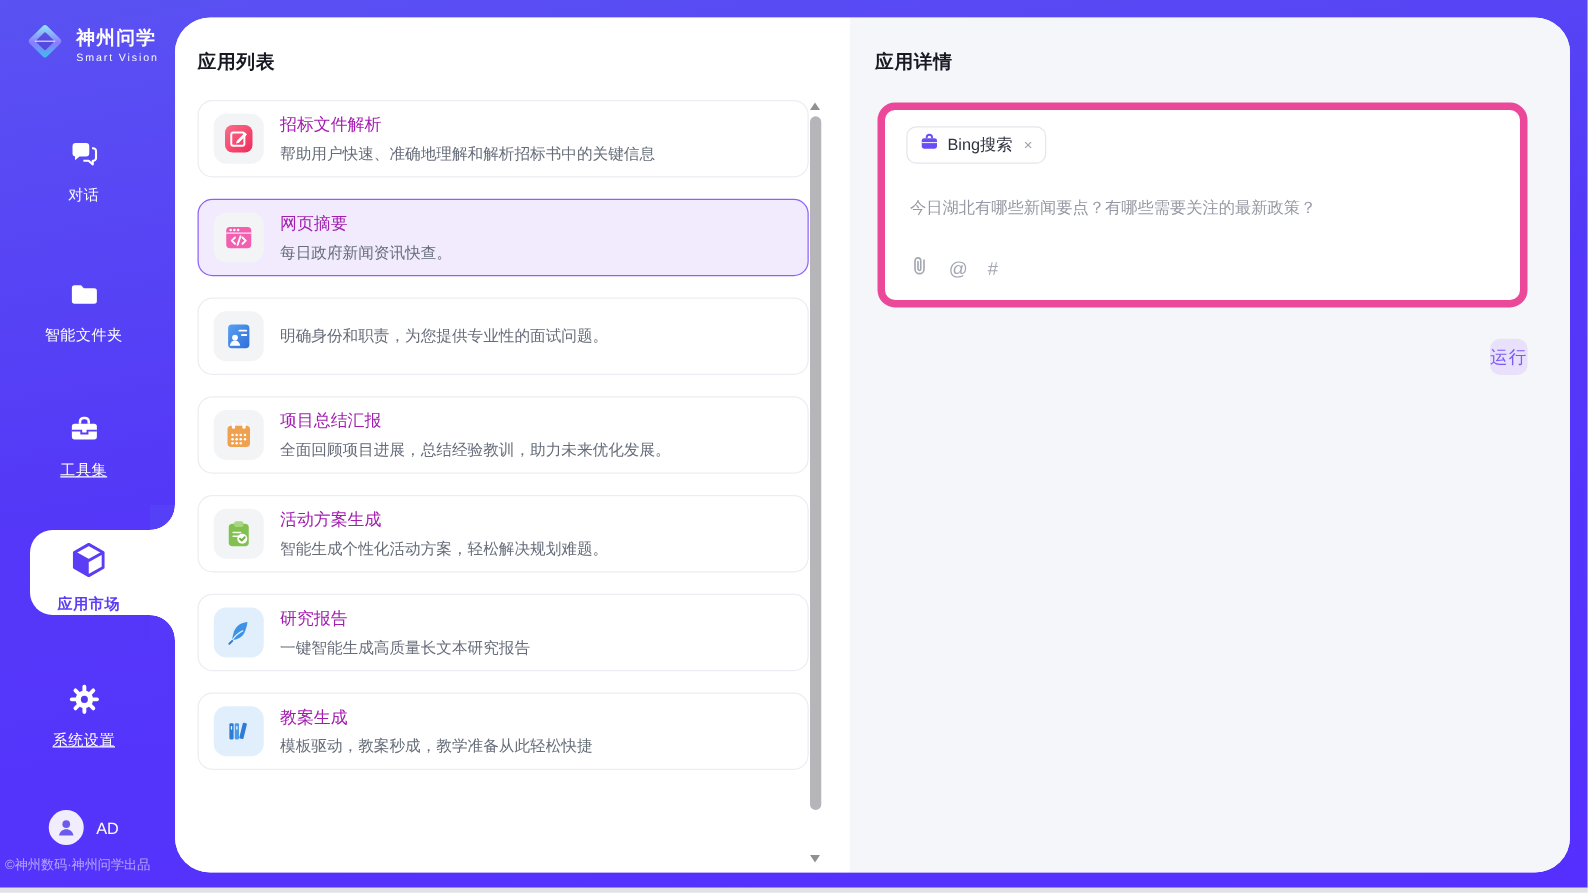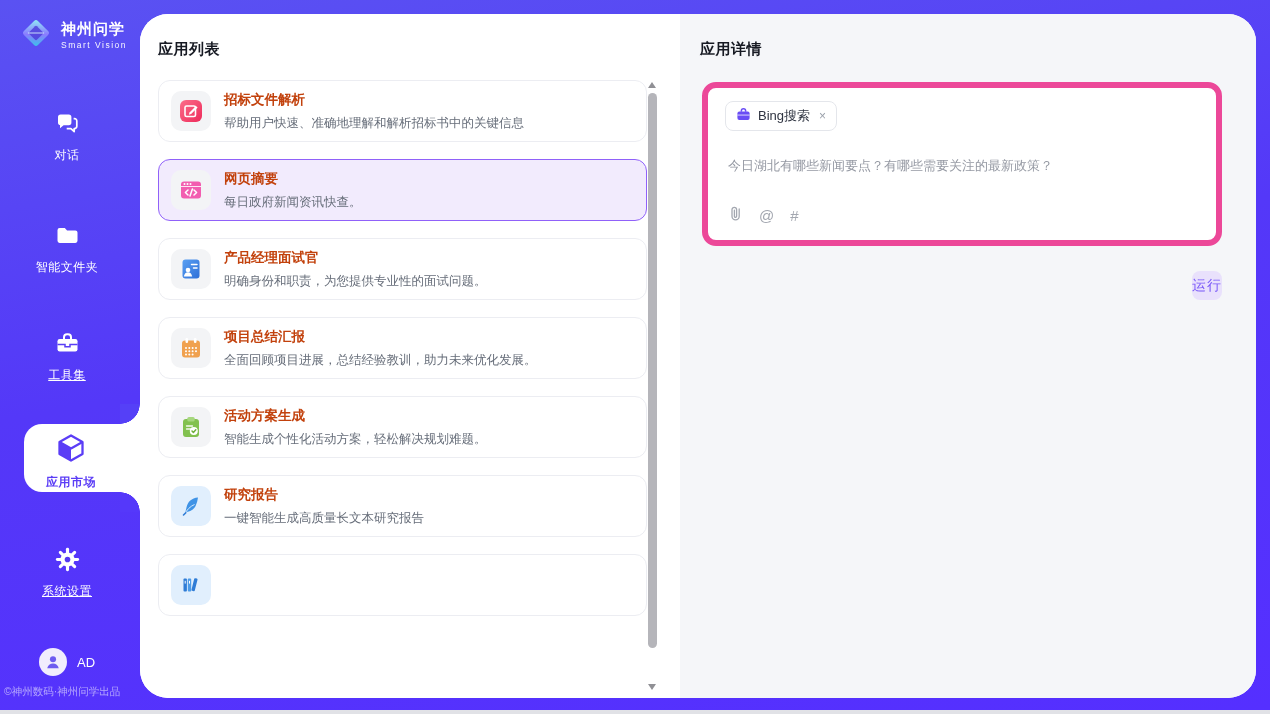--- a/index.html
+++ b/index.html
@@ -34,21 +34,21 @@
   .copyright { position:absolute; left:4px; top:685px; width:136px; font-size:10.5px; color:rgba(255,255,255,.55); white-space:nowrap; }
   
   .cards { position:absolute; left:18px; top:66px; width:489px; }
   .card { height:62px; border:1px solid #ecedf2; border-radius:12px; background:#fff;
     margin-bottom:17px; display:flex; align-items:center; gap:13px; padding:0 12px; cursor:pointer; }
   .card.selected { background:#f2ebfd; border:1.5px solid #9061f9; }
   .icon-box { width:40px; height:40px; border-radius:10px; background:#f3f4f6; flex:0 0 auto;
     display:flex; align-items:center; justify-content:center; }
   .icon-box.blue { background:#e1effd; }
   .card-txt { display:flex; flex-direction:column; gap:6px; }
-  .card-title { font-size:13.5px; font-weight:700; color:#c2410c; }
+  .card-title { font-size:13.5px; font-weight:400; color:#a21caf; }
   .card-desc { font-size:12.5px; color:#666d79; }
   
   .sb { position:absolute; right:23px; top:66px; width:9px; height:612px; }
   .sb-arrow { position:absolute; left:0; width:0; height:0; border-left:4.5px solid transparent; border-right:4.5px solid transparent; }
   .sb-arrow.up { top:2px; border-bottom:6px solid #909095; }
   .sb-arrow.down { bottom:2px; border-top:6px solid #909095; }
   .sb-thumb { position:absolute; left:0; top:13px; width:9px; height:555px; background:#b5b5ba; border-radius:5px; }
   
   .prompt-card { position:absolute; left:22px; top:68px; width:520px; height:164px;
     background:#fff; border:6px solid #ec4899; border-radius:14px; }
@@ -221,21 +221,20 @@
                     <stop offset="1" stop-color="#2e6fd8"></stop>
                   </linearGradient>
                 </defs>
               <rect x="3.5" y="2.5" width="17" height="19" rx="3" fill="url(#blu)"></rect>
               <path d="M12.5 7.5h5.5M14.5 11h3.5" stroke="#fff" stroke-width="1.5" stroke-linecap="round"></path>
               <circle cx="9" cy="13" r="2.3" fill="#fff"></circle>
               <path d="M4.8 19.5c.5-2.7 2.2-4.2 4.2-4.2s3.7 1.5 4.2 4.2z" fill="#fff"></path>
             </svg>
           </span>
           <span class="card-txt">
-            <span class="card-title">产品经理面试官</span>
             <span class="card-desc">明确身份和职责，为您提供专业性的面试问题。</span>
           </span>
         </div>
 
         <div class="card">
           <span class="icon-box">
             <svg width="24" height="24" viewBox="0 0 24 24">
               <rect x="3" y="4.5" width="18" height="17" rx="3" fill="#f0a14f"></rect>
               <rect x="6.5" y="2" width="2.6" height="5" rx="1.2" fill="#fff"></rect>
               <rect x="14.9" y="2" width="2.6" height="5" rx="1.2" fill="#fff"></rect>
@@ -292,20 +291,24 @@
 
         <div class="card">
           <span class="icon-box blue">
             <svg width="24" height="24" viewBox="0 0 24 24">
               <rect x="4.5" y="5.5" width="3.4" height="13" rx=".9" fill="#2f7cd6"></rect>
               <rect x="8.8" y="5.5" width="3.4" height="13" rx=".9" fill="#4d9be8"></rect>
               <rect x="13.8" y="5.2" width="3.4" height="13" rx=".9" transform="rotate(14 15.5 11.7)" fill="#2f7cd6"></rect>
               <path d="M6.2 8.2v2M10.5 8.2v2" stroke="#fff" stroke-width="1" stroke-linecap="round"></path>
             </svg>
           </span>
+          <span class="card-txt">
+            <span class="card-title">教案生成</span>
+            <span class="card-desc">模板驱动，教案秒成，教学准备从此轻松快捷</span>
+          </span>
         </div>
 
       </div>
 
       <div class="sb">
         <div class="sb-arrow up"></div>
         <div class="sb-thumb"></div>
         <div class="sb-arrow down"></div>
       </div>
     </div>

